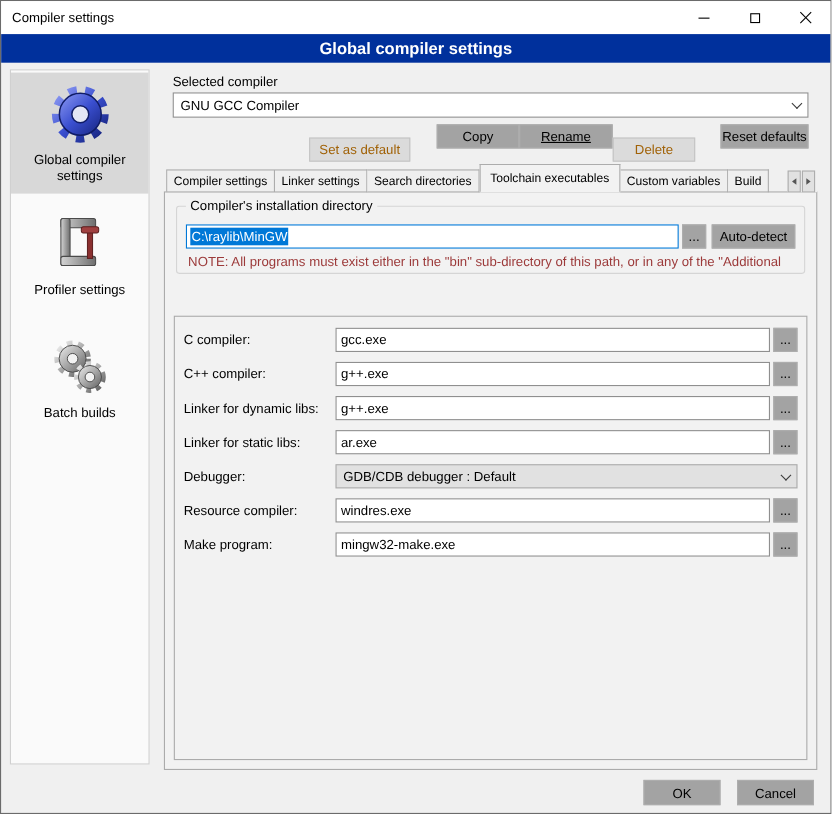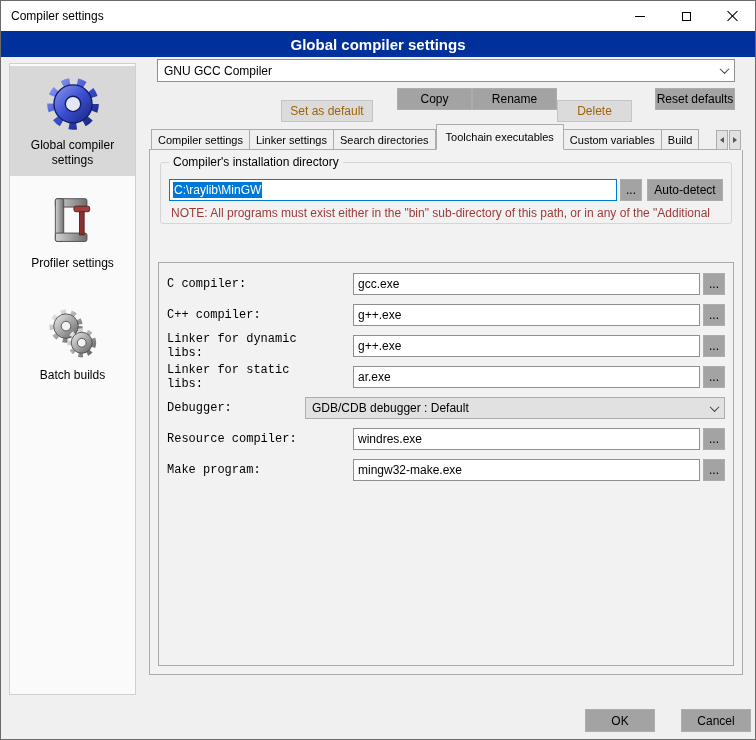--- a/index.html
+++ b/index.html
@@ -41,21 +41,21 @@
   .chev-box { position:absolute; right:1px; top:1px; bottom:1px; width:18px; display:flex; align-items:center; justify-content:center; }
   .chev { width:7px; height:7px; border-right:1.4px solid #3a3a3a; border-bottom:1.4px solid #3a3a3a; transform:rotate(45deg) translate(-1px,-1px); }
   .combo-top { margin:2px 8px 0; }
 
   .btn { background:#a3a3a3; border:1px solid #ADADAD; display:flex; align-items:center; justify-content:center; height:22px; white-space:nowrap; }
   .btn.disabled { color:#a16207; background:#DBDBDB; border-color:#C4C4C4;margin-top:12px; }
 
   .btnrow { margin:6px 8px 0; display:flex; height:22px; }
   .b-setdef { margin-left:124px; width:92px; }
   .b-copy { margin-left:24px; width:75px; }
-  .b-rename { width:85px; }
+  .b-rename { width:85px;text-decoration:underline; }
   .b-delete { width:75px; }
   .b-reset { margin-left:auto; width:80px;text-align:center; }
 
   
   .tabstrip { position:relative; margin:14px 0 0 2px; height:26px; white-space:nowrap; overflow:hidden; z-index:2; font-size:11px; }
   .tab { display:inline-flex; align-items:center; height:21px; margin-top:5px; background:#EFEFEF; border:1px solid #ACACAC; border-left-width:0; padding:0 6px; vertical-align:bottom; }
   .tab:first-child { border-left-width:1px; }
   .tab.active { height:26px; margin-top:0; background:#F2F2F2; border-left-width:1px; border-bottom-color:#F2F2F2; position:relative; z-index:3; padding:0 9px; }
   .tab-arrows { position:absolute; right:0; top:5px; height:21px; width:27px; background:#F0F0F0; display:flex; align-items:center; gap:1px; z-index:4; }
   .arrow-btn { width:12px; height:20px; background:#E1E1E1; border:1px solid #ADADAD; display:flex; align-items:center; justify-content:center; }
@@ -72,28 +72,28 @@
   .sel-text { background:#0078D7; color:#ffffff; padding:1px 1px; white-space:nowrap; }
   .browse { width:22px; margin-left:3px; }
   .b-autodetect { width:76px; margin-left:5px; }
   .note { margin:5px 0 0 2px; color:#9C3A3A; white-space:nowrap; overflow:hidden; }
 
   .innertabs { margin:12px 0 0 8px; }
   .innerpanel { position:absolute; left:8px; right:8px; top:112px; bottom:8px; background:#F2F2F2; border:1px solid #ABABAB; }
 
   .prow { display:flex; align-items:center; height:22px; margin:0 8px 9px; }
   .prow:first-child { margin-top:10px; }
-  .plabel { width:138px; flex:none;font-family:Liberation Mono, monospace; }
-  .txt { flex:1; height:22px; border:1px solid #8F8F8F; background:#fff; padding:0 4px; min-width:0;margin-left:48px; }
+  .plabel { width:138px; flex:none; }
+  .txt { flex:1; height:22px; border:1px solid #8F8F8F; background:#fff; padding:0 4px; min-width:0; }
   .prow .combo { flex:1; height:22px; }
 
   
   .fbtn { position:absolute; top:708px; width:70px; height:23px; }
   .b-ok { right:100px; }
-  .b-cancel { right:4px; }
+  .b-cancel { right:15px; }
 
   svg { display:block; }
 </style>
 </head>
 <body>
 
 <div class="window">
 
   <div class="titlebar">
     <span class="title-text">Compiler settings</span>
@@ -169,20 +169,21 @@
             <circle cx="42" cy="42" r="12" fill="url(#gg)" stroke="#4c4c4c"></circle>
             <circle cx="42" cy="42" r="5" fill="#f2f2f2" stroke="#4c4c4c"></circle>
           </svg>
         </span>
         <span class="side-label">Batch builds</span>
       </div>
     </div>
 
     <div class="main">
 
+      <div class="sec-label">Selected compiler</div>
 
       <div class="combo combo-top">
         <span>GNU GCC Compiler</span>
         <span class="chev-box">
             <span class="chev"></span>
           </span>
       </div>
 
       <div class="btnrow">
         <button class="btn disabled b-setdef">Set as default</button>

